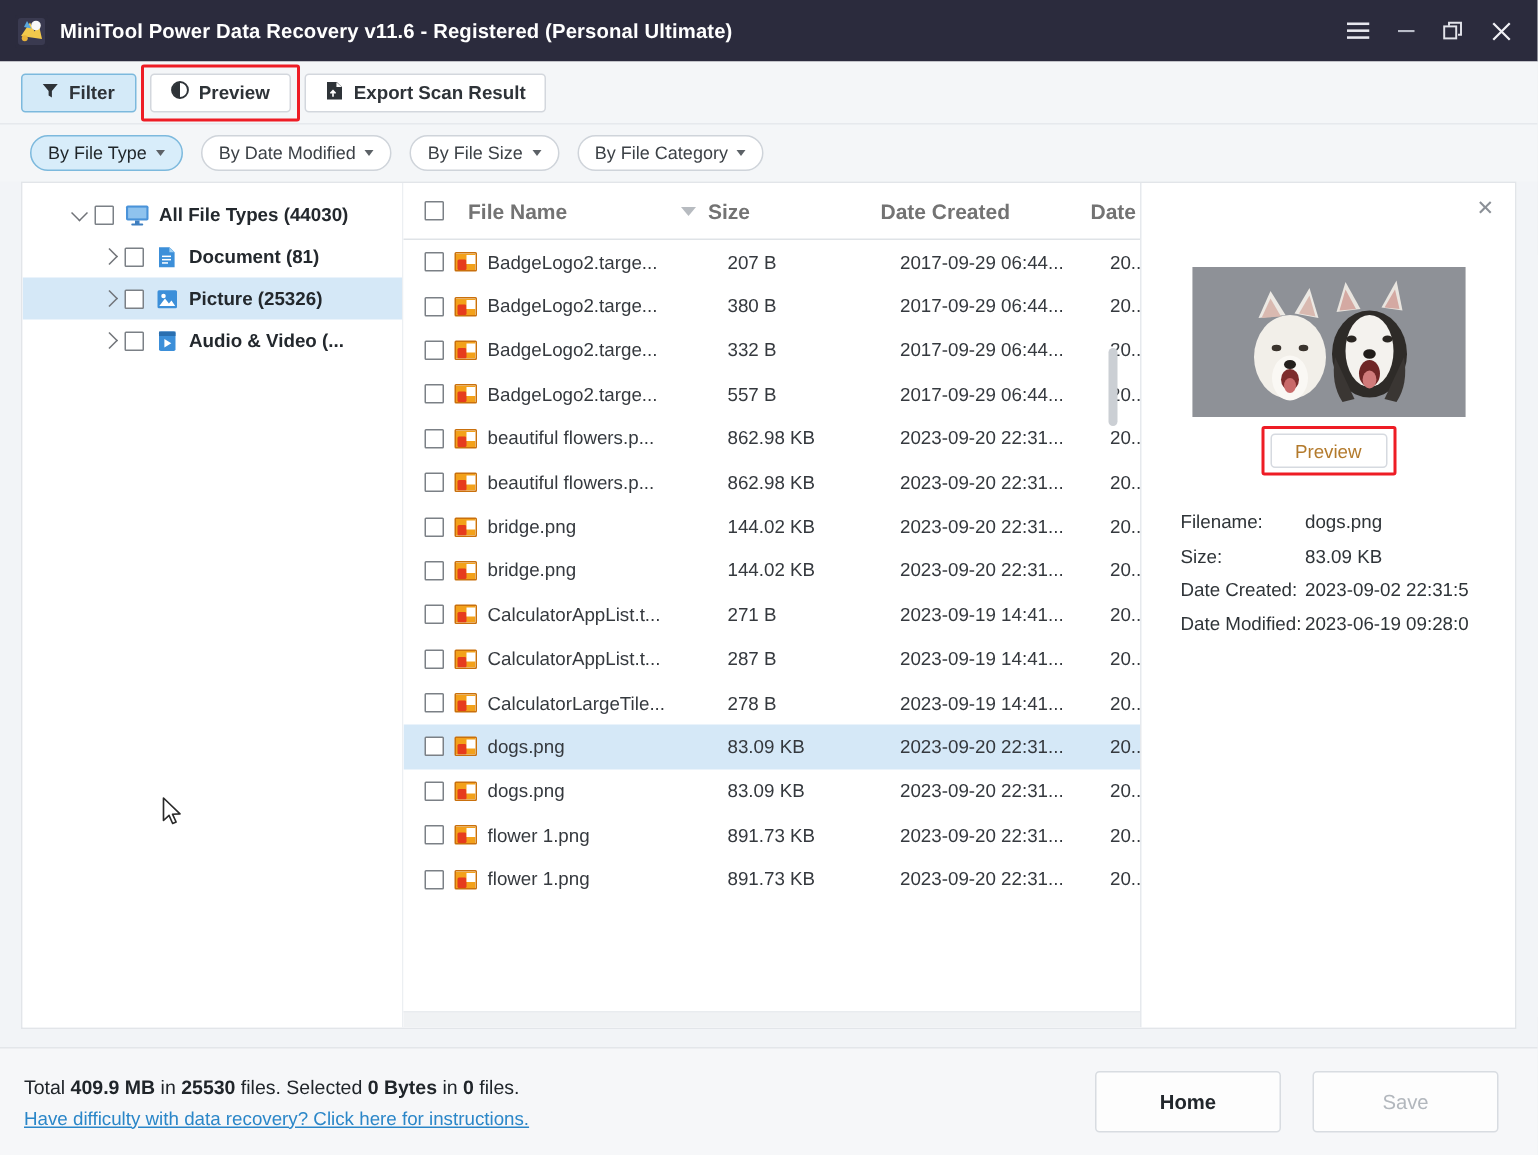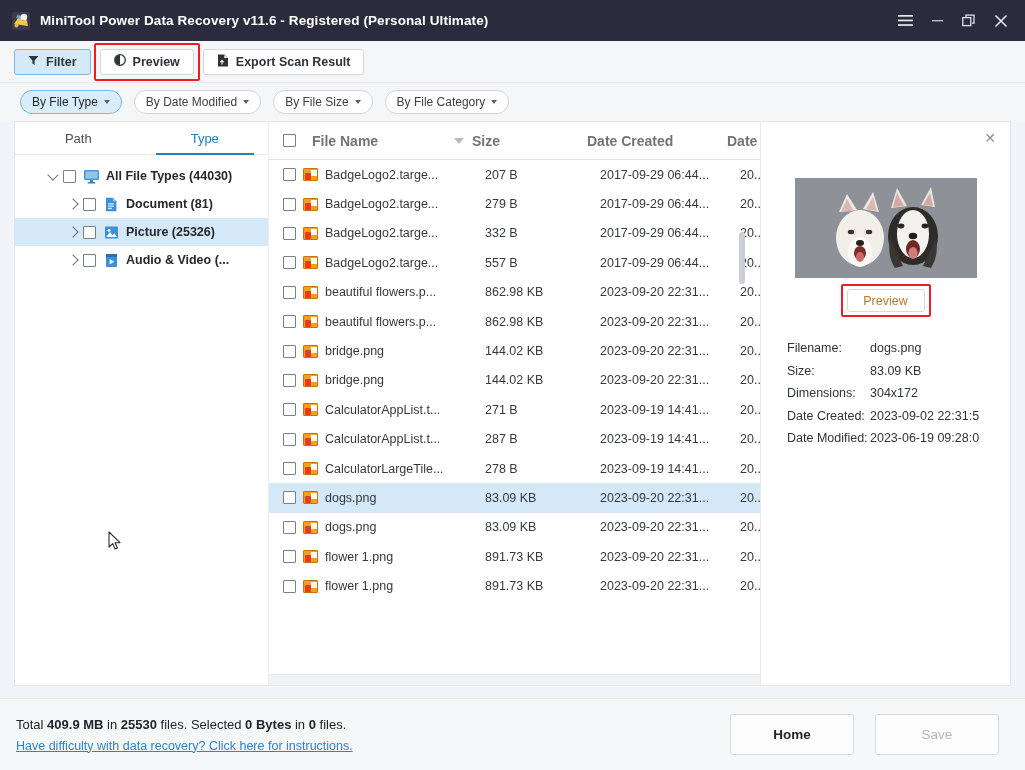--- a/index.html
+++ b/index.html
@@ -418,28 +418,20 @@
     <div class="fchip">
       <span>By File Category</span>
       <span class="caret"></span>
     </div>
   </div>
 
   <div class="content">
     <div class="panes">
 
       <div class="left-pane">
-        <div class="tabs">
-          <div class="tab">
-            <span>Path</span>
-          </div>
-          <div class="tab active">
-            <span>Type</span>
-          </div>
-        </div>
         <div class="tree">
 
           <div class="tnode" style="padding-left:28px;">
             <div class="tw">
                 <span class="arrow-d"></span>
               </div>
             <div class="cbx"></div>
             <span class="ticon">
               <svg width="17" height="15" viewBox="0 0 17 15">
                 <rect x="1" y="1" width="15" height="10" rx="1.2" fill="#4a93d9"></rect>
@@ -533,21 +525,21 @@
             <span class="rdm">20...</span>
           </div>
           <div class="row">
             <div class="cbx"></div>
             <span class="fileicon">
                 <i class="g1"></i>
                 <i class="g2"></i>
                 <i class="g3"></i>
               </span>
             <span class="rname">BadgeLogo2.targe...</span>
-            <span class="rsize">279 B</span>
+            <span class="rsize">380 B</span>
             <span class="rdc">2017-09-29 06:44...</span>
             <span class="rdm">20...</span>
           </div>
           <div class="row">
             <div class="cbx"></div>
             <span class="fileicon">
                 <i class="g1"></i>
                 <i class="g2"></i>
                 <i class="g3"></i>
               </span>
@@ -755,24 +747,20 @@
         <div class="pv-meta">
           <div class="pv-row">
             <span class="pv-k">Filename:</span>
             <span class="pv-v">dogs.png</span>
           </div>
           <div class="pv-row">
             <span class="pv-k">Size:</span>
             <span class="pv-v">83.09 KB</span>
           </div>
           <div class="pv-row">
-            <span class="pv-k">Dimensions:</span>
-            <span class="pv-v">304x172</span>
-          </div>
-          <div class="pv-row">
             <span class="pv-k">Date Created:</span>
             <span class="pv-v">2023-09-02 22:31:5</span>
           </div>
           <div class="pv-row">
             <span class="pv-k">Date Modified:</span>
             <span class="pv-v">2023-06-19 09:28:0</span>
           </div>
         </div>
       </div>
 

